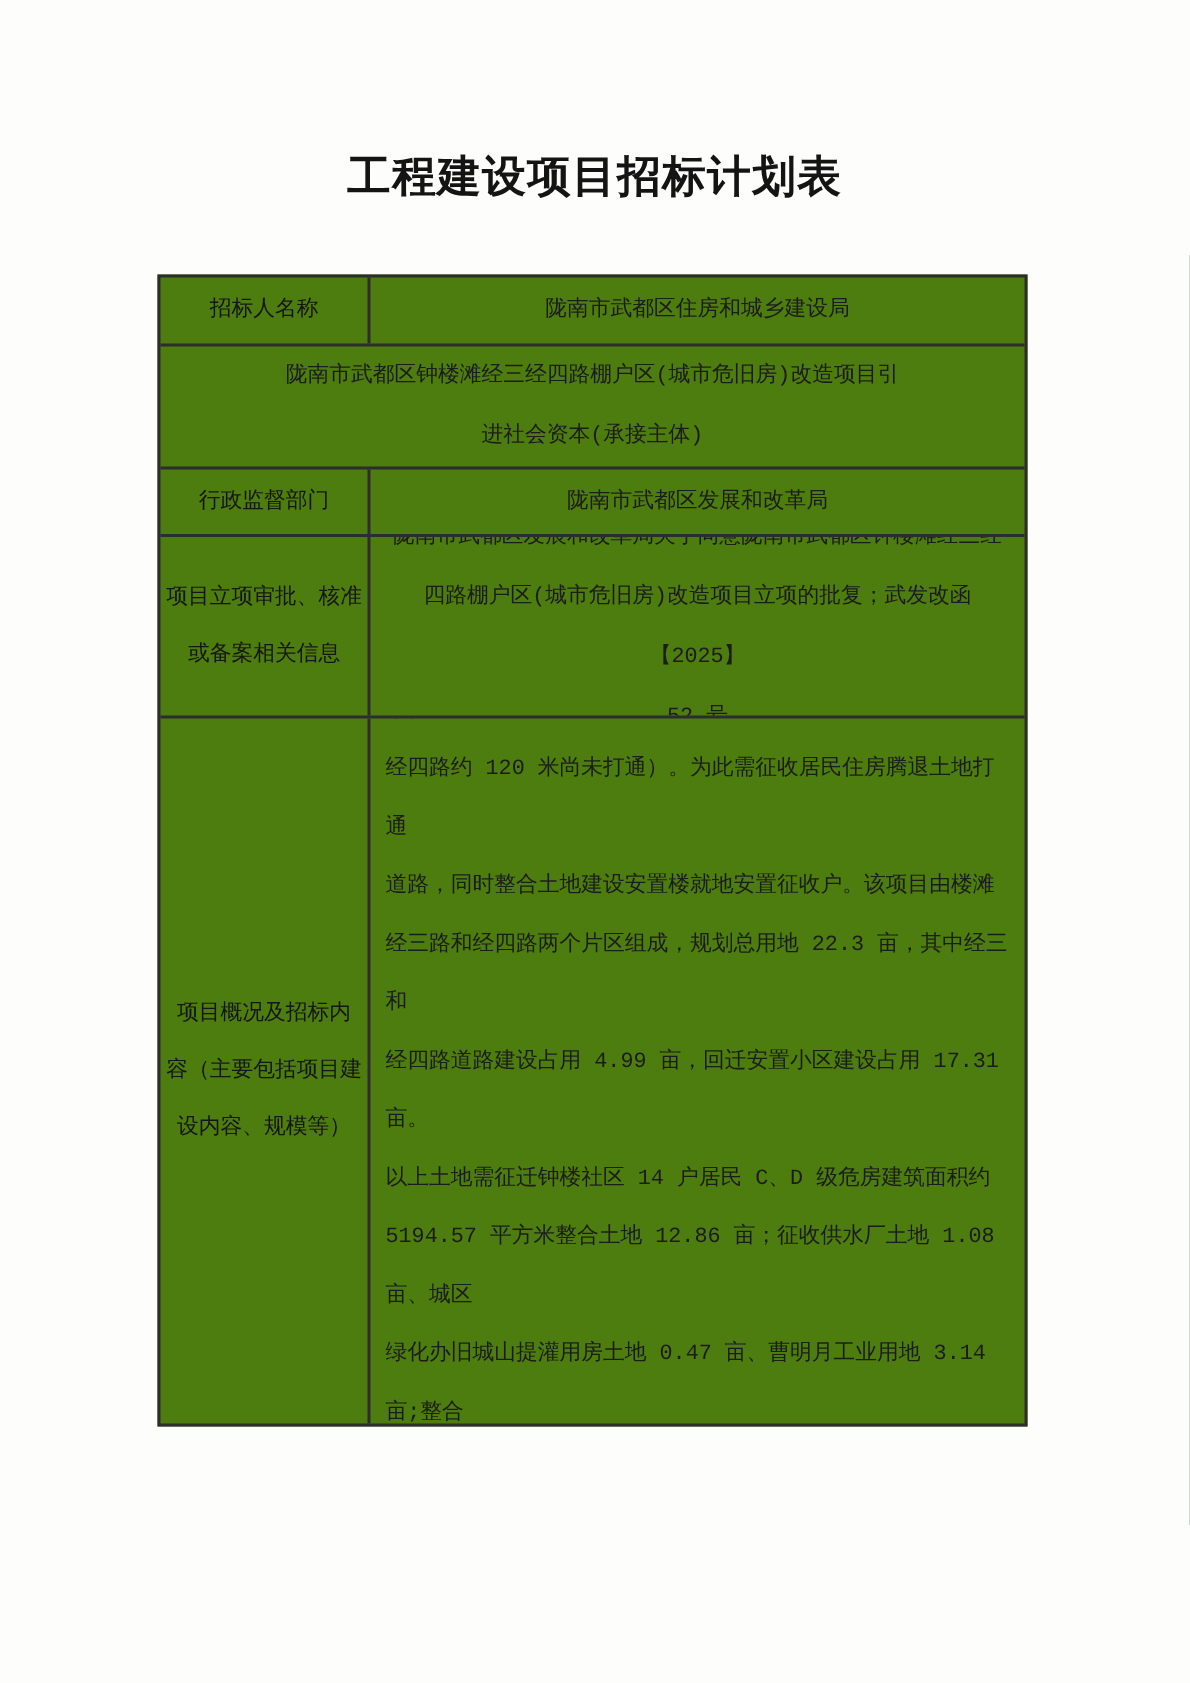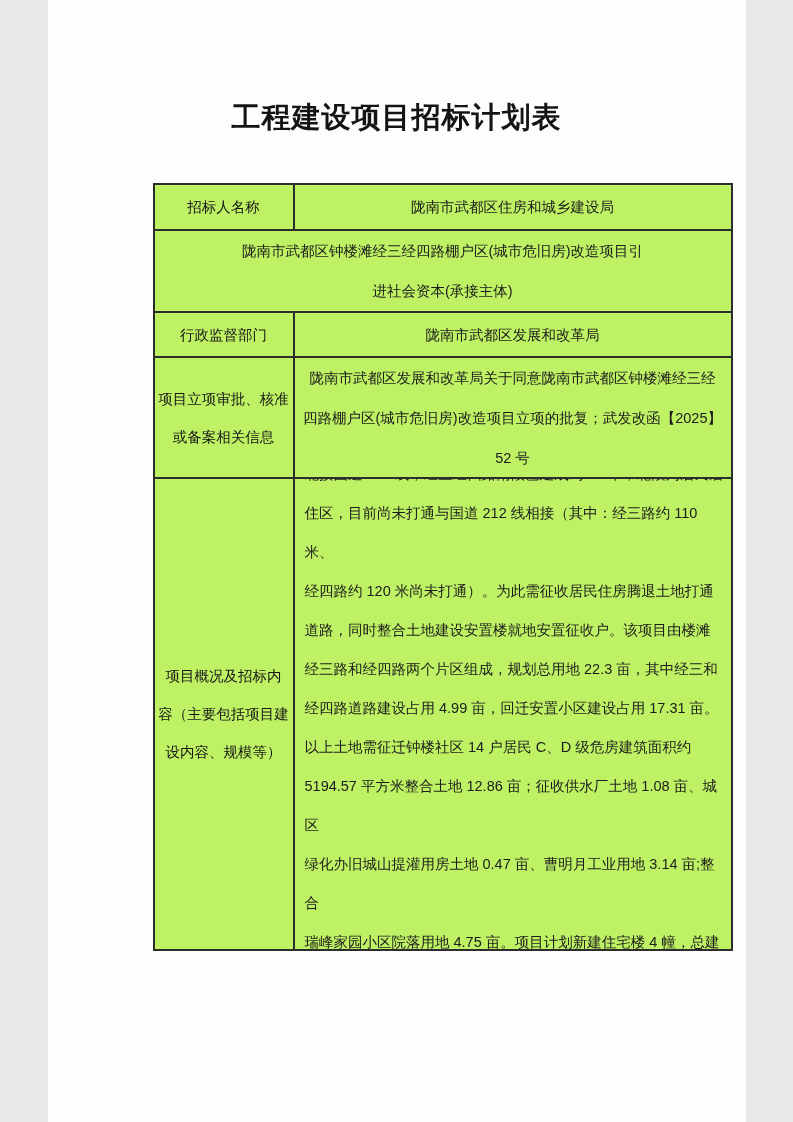--- a/index.html
+++ b/index.html
@@ -4,25 +4,25 @@
 <style>
   html, body {
     margin: 0;
     padding: 0;
     background: #e8e8e8;
   }
   * { box-sizing: border-box; }
 
   .page {
     position: relative;
-    width: 698px;
+    width: 793px;
     height: 1122px;
     margin: 0 auto;
     background: #fdfdfc;
-    font-family: Liberation Sans, sans-serif;
+    font-family: Liberation Mono, monospace;
     color: #1b1b1b;
     overflow: hidden;
   }
 
   .doc-title {
     position: absolute;
     top: 98px;
     left: 0;
     width: 100%;
     margin: 0;
@@ -32,21 +32,21 @@
     letter-spacing: 1px;
     color: #141414;
   }
 
   .bid-table {
     position: absolute;
     left: 105px;
     top: 183px;
     width: 580px;
     border: 2px solid #2d2d2d;
-    background: #bef264;
+    background: #4d7c0f;
   }
 
   .trow {
     display: flex;
     border-top: 2px solid #2d2d2d;
   }
   .trow:first-child { border-top: none; }
 
   .cell {
     overflow: hidden;

